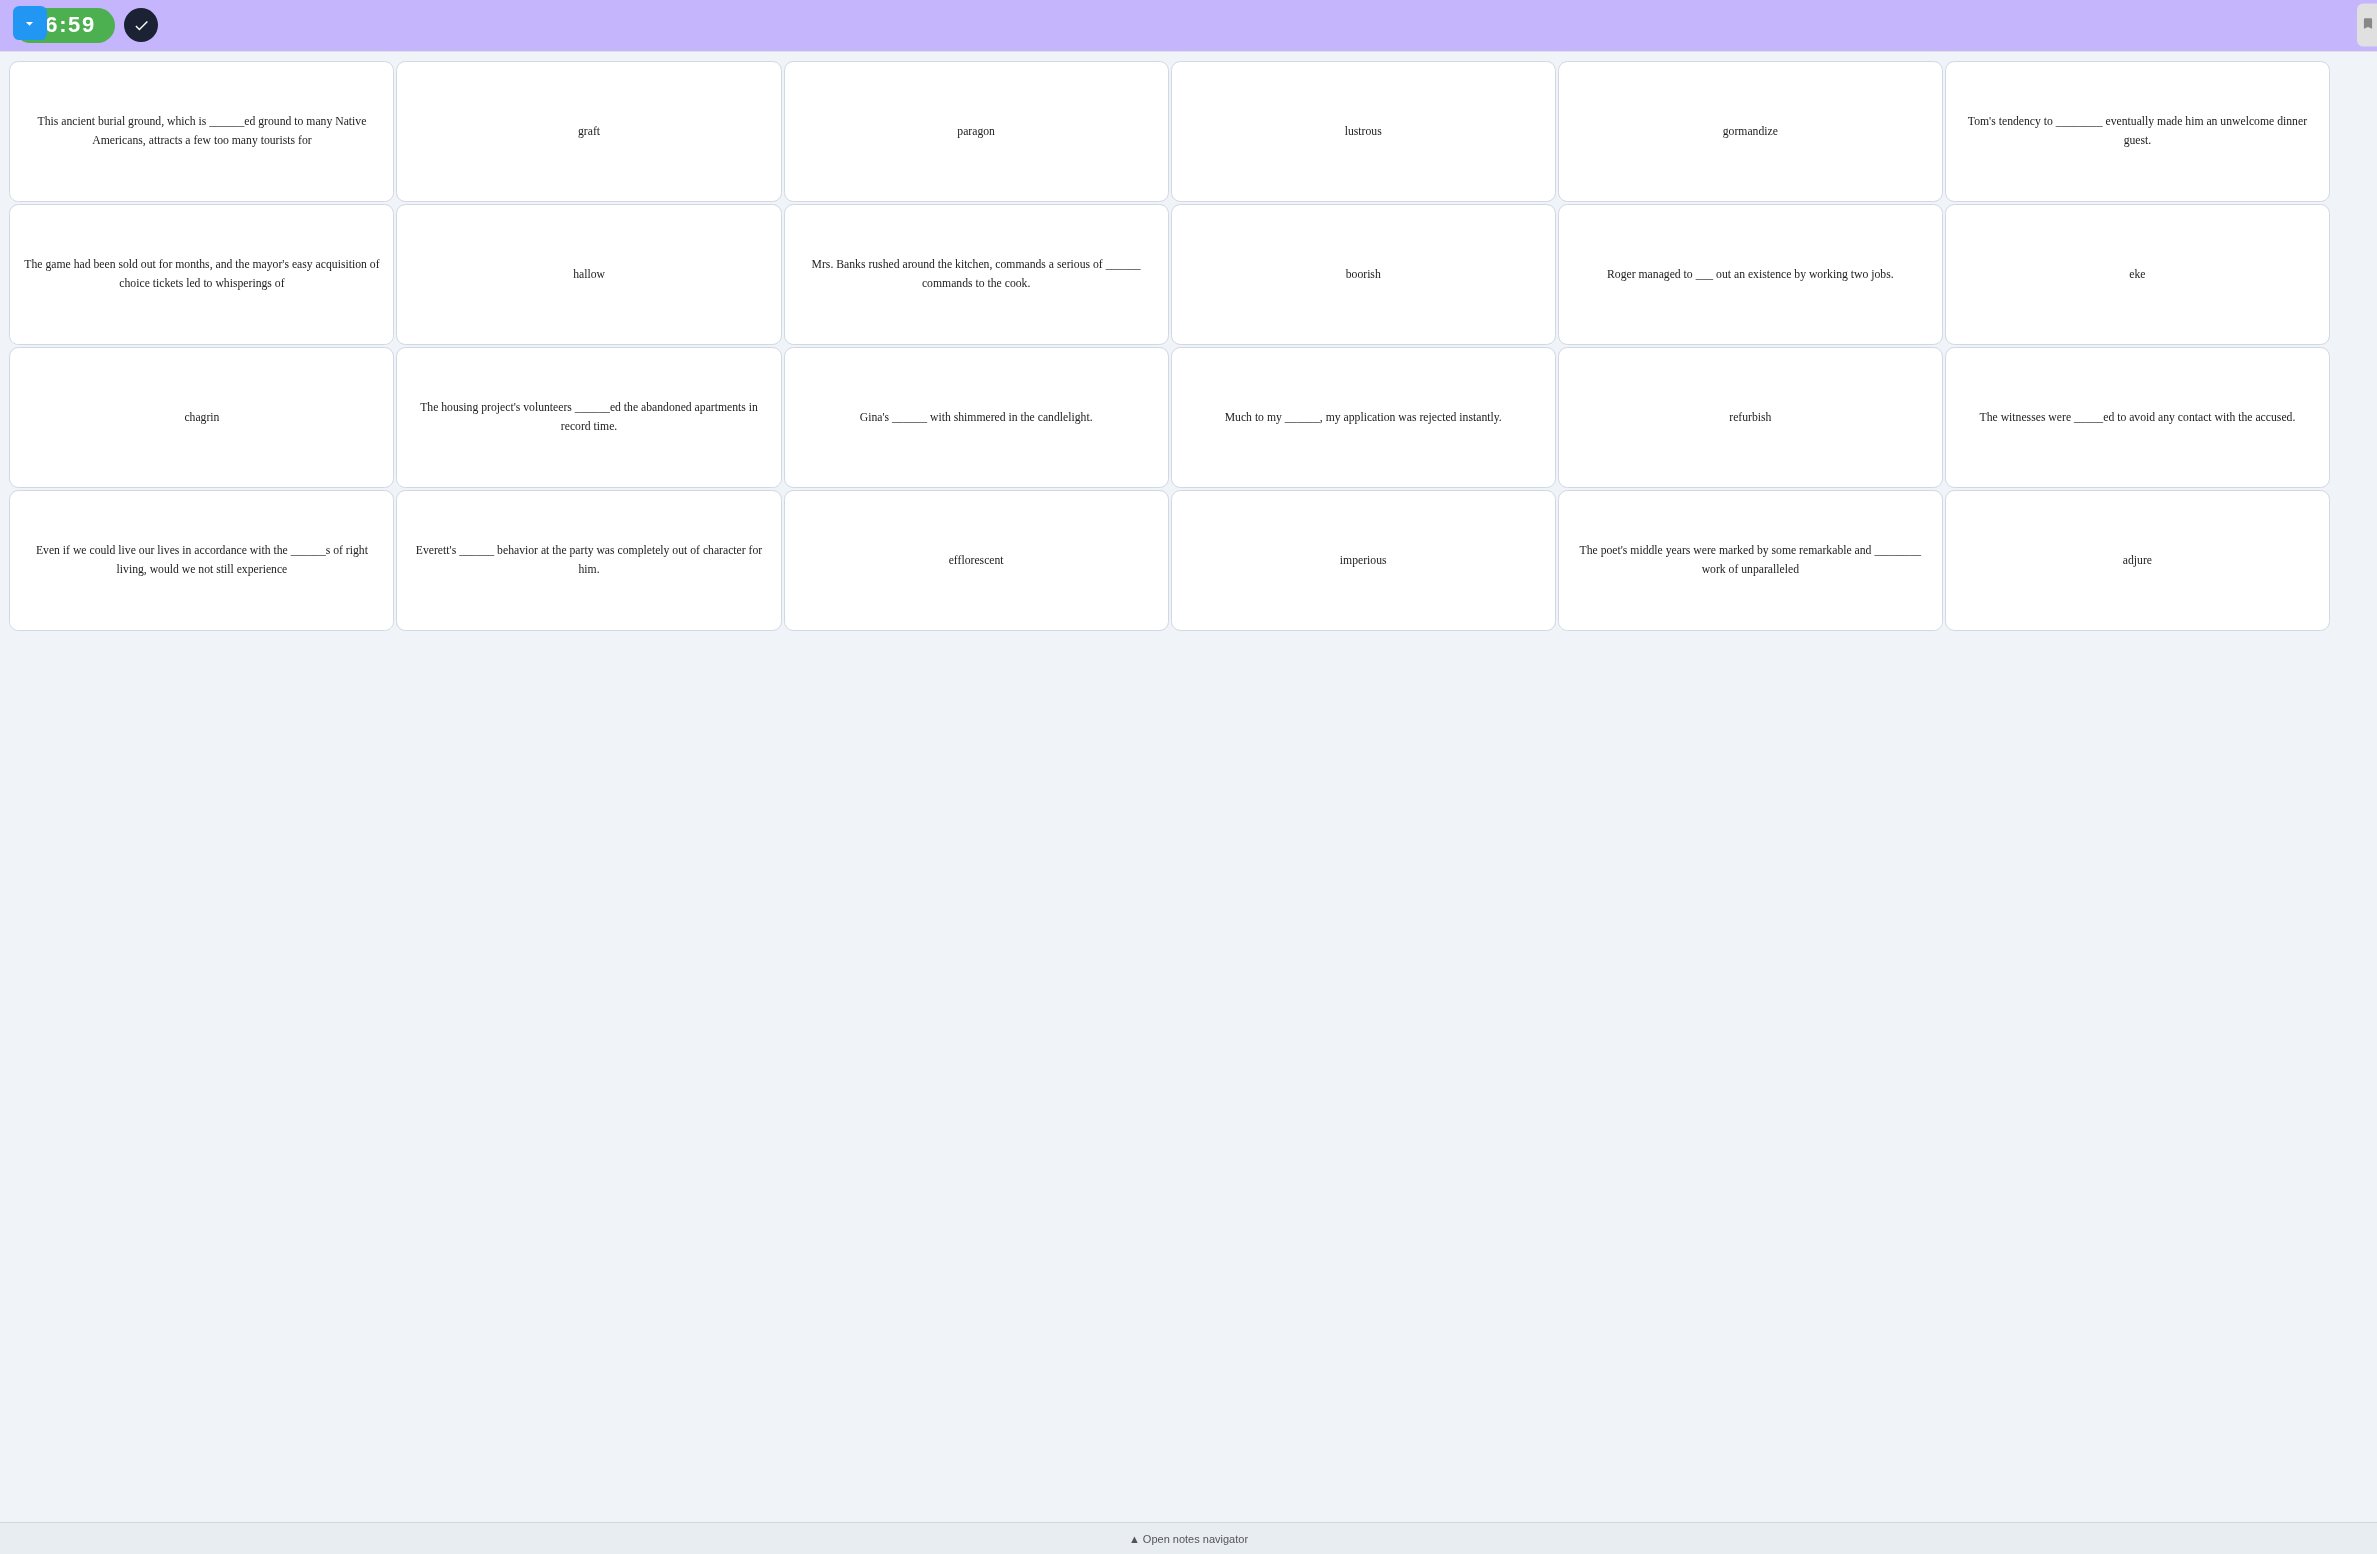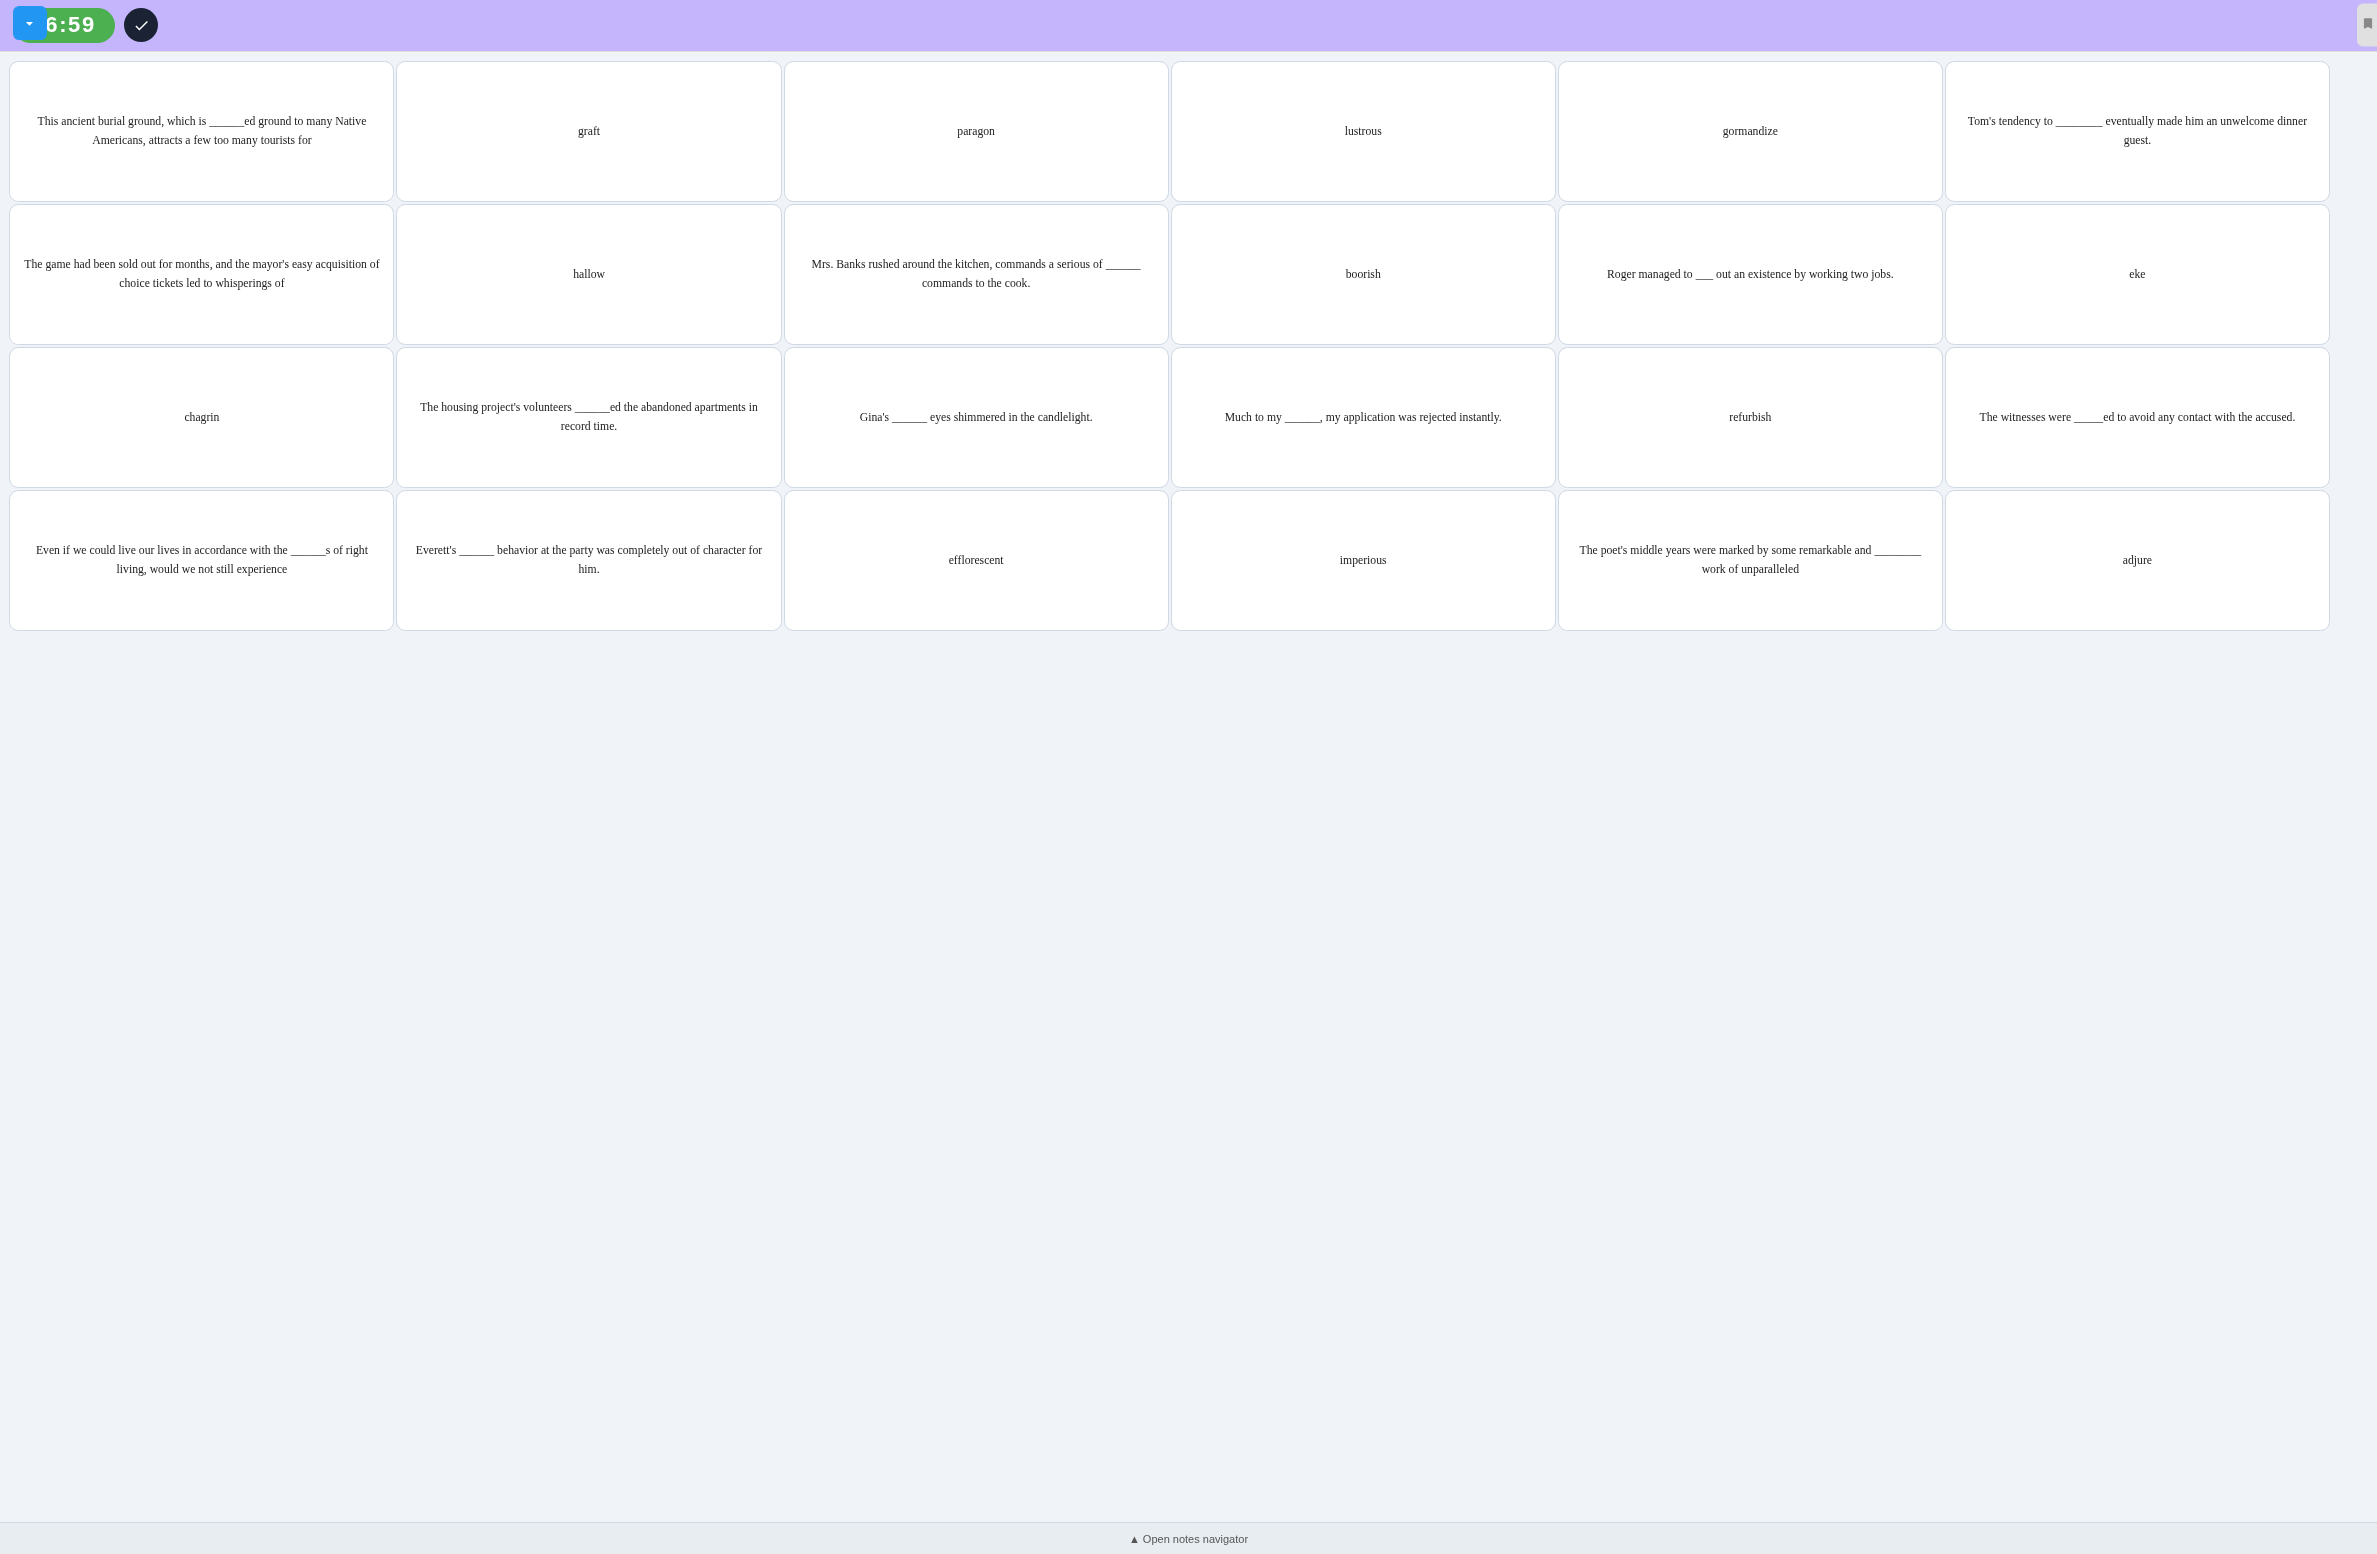--- a/index.html
+++ b/index.html
@@ -192,21 +192,21 @@
         <span class="card-text">eke</span>
       </div>
       <div class="card word">
         <span class="card-text">chagrin</span>
       </div>
       <div class="card">
         <span class="card-text">The housing project's volunteers ______ed the abandoned apartments in record time.</span>
         <div class="fade-bottom"></div>
       </div>
       <div class="card">
-        <span class="card-text">Gina's ______ eyes shimmered in the candlelight.</span>
+        <span class="card-text">Gina's ______ with shimmered in the candlelight.</span>
       </div>
       <div class="card">
         <span class="card-text">Much to my ______, my application was rejected instantly.</span>
       </div>
       <div class="card word">
         <span class="card-text">refurbish</span>
       </div>
       <div class="card">
         <span class="card-text">The witnesses were _____ed to avoid any contact with the accused.</span>
       </div>

